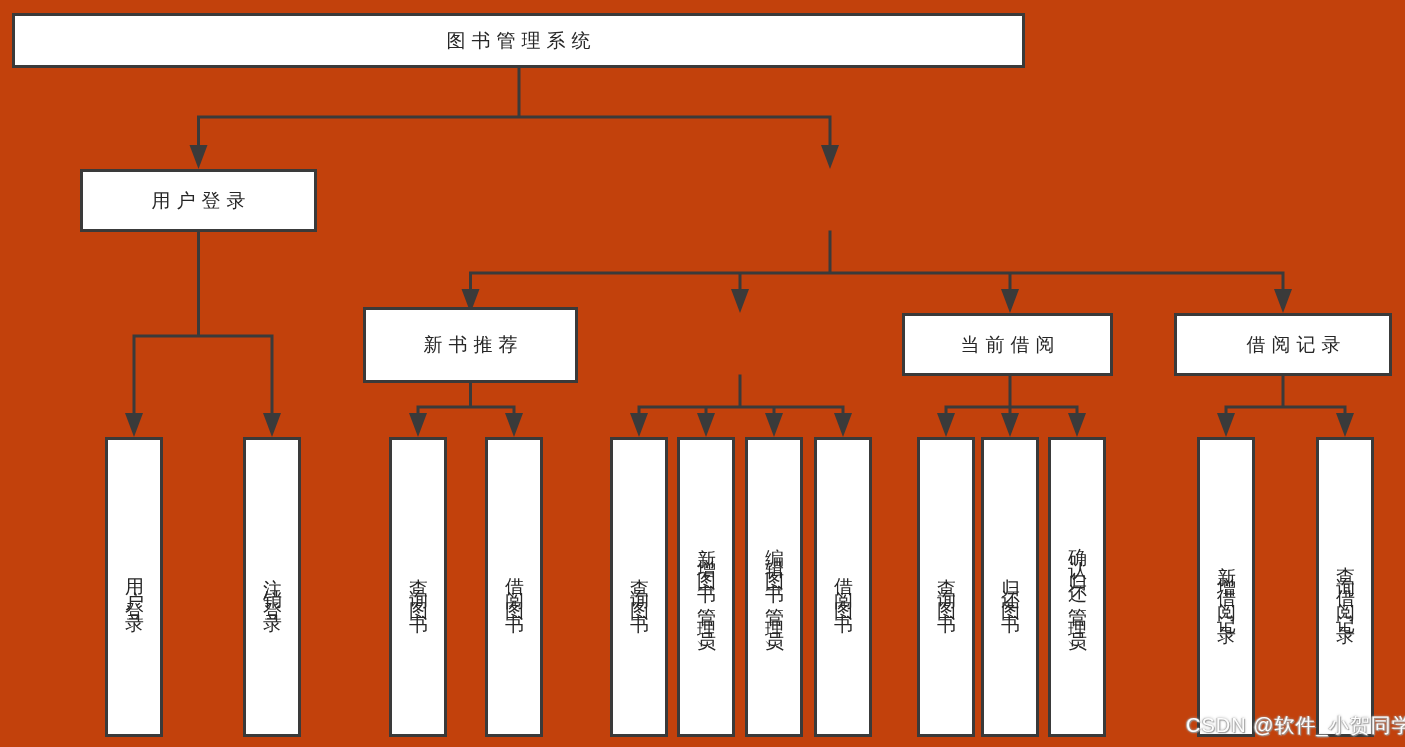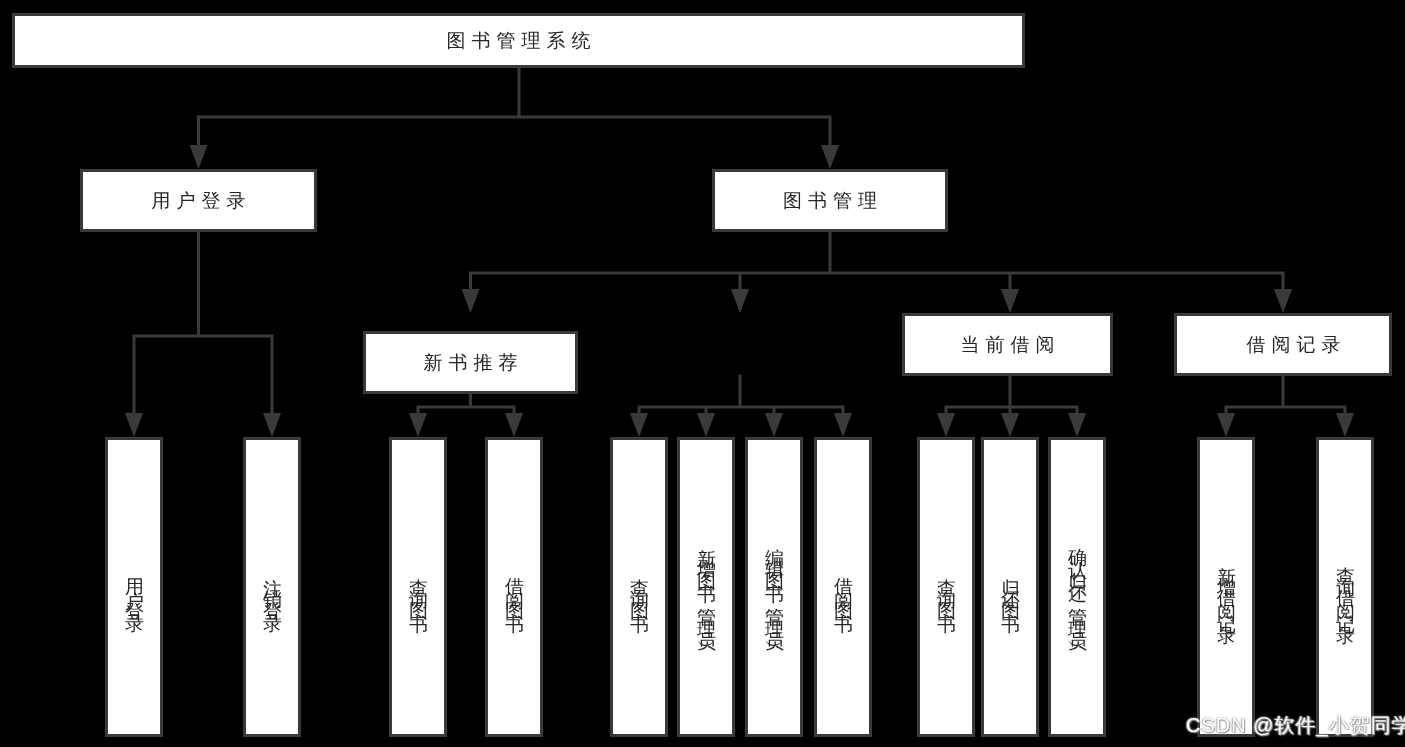--- a/index.html
+++ b/index.html
@@ -1,21 +1,21 @@
 <!DOCTYPE html>
 <html><head>
 <meta charset="utf-8">
 <style>
   html, body { margin: 0; padding: 0; background: #ffffff; }
   body { font-family: "Liberation Sans", "DejaVu Sans", sans-serif; }
   .stage {
     position: relative;
     width: 1405px;
     height: 747px;
-    background: #000000;
+    background: #c2410c;
     overflow: hidden;
   }
   svg.connectors { position: absolute; left: 0; top: 0; }
   .connectors .line { fill: none; stroke: #3a3a3a; stroke-width: 3; stroke-linecap: square; }
   .connectors .arrowheads { fill: #3a3a3a; stroke: none; }
   .node {
     position: absolute;
     box-sizing: border-box;
     background: #ffffff;
     border: 3px solid #3a3a3a;
@@ -108,25 +108,22 @@
       M1336,413 L1354,413 L1345,437 Z"></path>
   </svg>
 
   <div class="node h root" style="left:12px; top:13px; width:1013px; height:55px;">
     <span class="lbl">图书管理系统</span>
   </div>
 
   <div class="node h" style="left:80px; top:169px; width:237px; height:63px;">
     <span class="lbl">用户登录</span>
   </div>
-  <div class="node h" style="left:712px; top:169px; width:236px; height:63px;">
-    <span class="lbl">图书管理</span>
-  </div>
 
-  <div class="node h" style="left:363px; top:331px; width:215px; height:63px;align-items:center;">
+  <div class="node h" style="left:363px; top:307px; width:215px; height:76px;align-items:center;">
     <span class="lbl">新书推荐</span>
   </div>
   <div class="node h" style="left:902px; top:313px; width:211px; height:63px;">
     <span class="lbl">当前借阅</span>
   </div>
   <div class="node h" style="left:1174px; top:313px; width:218px; height:63px;padding-left:21px;">
     <span class="lbl">借阅记录</span>
   </div>
 
   <div class="node v" style="left:105px;">

